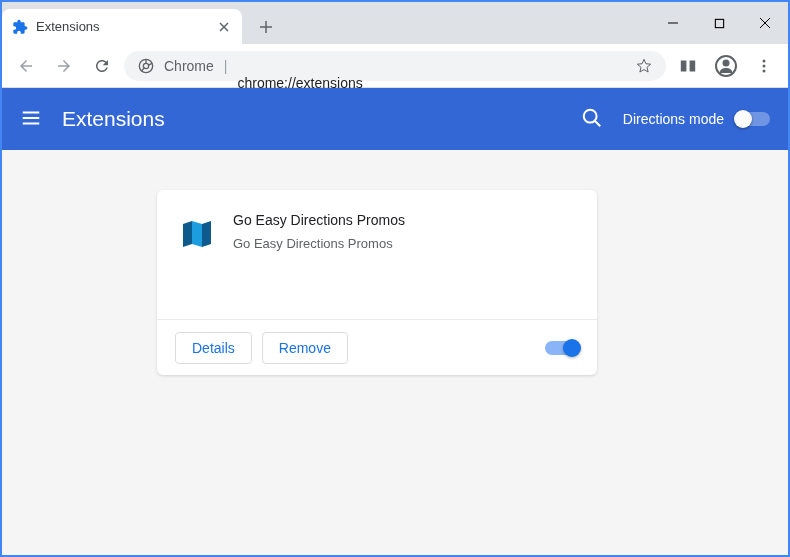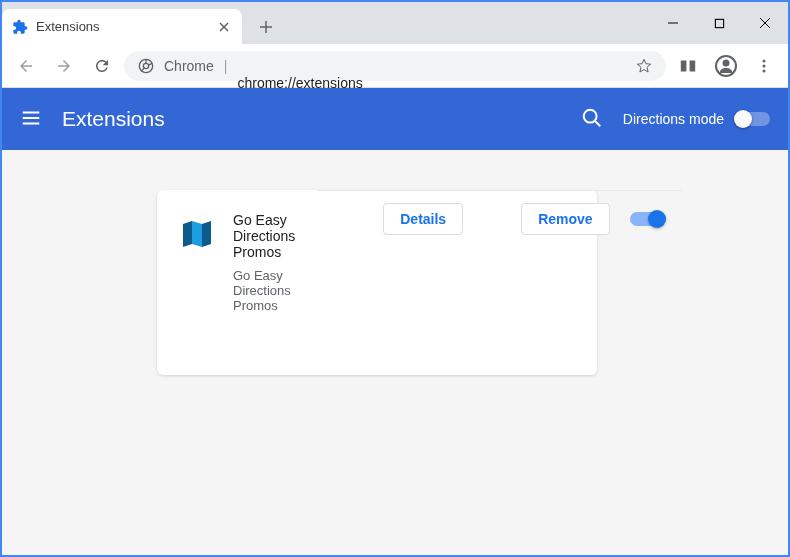--- a/index.html
+++ b/index.html
@@ -43,28 +43,28 @@
   .menu-btn { width: 24px; height: 24px; margin-right: 18px; cursor: pointer; }
   .ext-title { font-size: 21px; font-weight: 400; flex: 1; }
   .search-btn { width: 24px; height: 24px; margin-right: 18px; cursor: pointer; }
   .dev-mode-label { font-size: 14px; margin-right: 12px; }
   .toggle { width: 34px; height: 14px; background: rgba(255,255,255,0.3); border-radius: 7px; position: relative; cursor: pointer; }
   .toggle-knob { width: 18px; height: 18px; background: #fafafa; border-radius: 50%; position: absolute; top: -2px; left: -2px; box-shadow: 0 1px 3px rgba(0,0,0,0.4); }
   
   
   .ext-content { flex: 1; background: #f5f5f5; padding: 40px 0 0 155px; display: flex; align-items: flex-start; }
   
-  .ext-card { width: 440px; height: 185px; background: #fff; border-radius: 6px; box-shadow: 0 1px 3px rgba(0,0,0,0.15); display: flex; flex-direction: row; }
+  .ext-card { width: 440px; height: 185px; background: #fff; border-radius: 6px; box-shadow: 0 1px 3px rgba(0,0,0,0.15); display: flex; flex-direction: column; }
   .card-body { flex: 1; padding: 22px 22px 0 22px; display: flex; gap: 18px; }
   .ext-icon { width: 36px; height: 36px; flex-shrink: 0; margin-top: 4px; }
   .ext-info { flex: 1; }
   .ext-name { font-size: 14px; color: #202124; font-weight: 500; margin-bottom: 8px; }
   .ext-desc { font-size: 13px; color: #5f6368; }
   .card-footer { height: 56px; border-top: 1px solid #e8eaed; display: flex; align-items: center; padding: 0 18px; gap: 10px; }
-  .card-btn { height: 32px; padding: 0 16px; border: 1px solid #dadce0; background: #fff; border-radius: 4px; color: #1a73e8; font-size: 14px; font-weight: 700; cursor: pointer; margin-left: 48px; }
+  .card-btn { height: 32px; padding: 0 16px; border: 1px solid #dadce0; background: #fff; border-radius: 4px; color: #1a73e8; font-size: 14px; font-weight: 400; cursor: pointer; }
   .card-spacer { flex: 1; }
   .card-toggle { width: 34px; height: 14px; background: #8ab4f8; border-radius: 7px; position: relative; cursor: pointer; }
   .card-toggle-knob { width: 18px; height: 18px; background: #1a73e8; border-radius: 50%; position: absolute; top: -2px; right: -2px; box-shadow: 0 1px 3px rgba(0,0,0,0.3); }
   
   svg { display: block; }
 </style>
 </head>
 <body>
 
 <div class="watermark">

